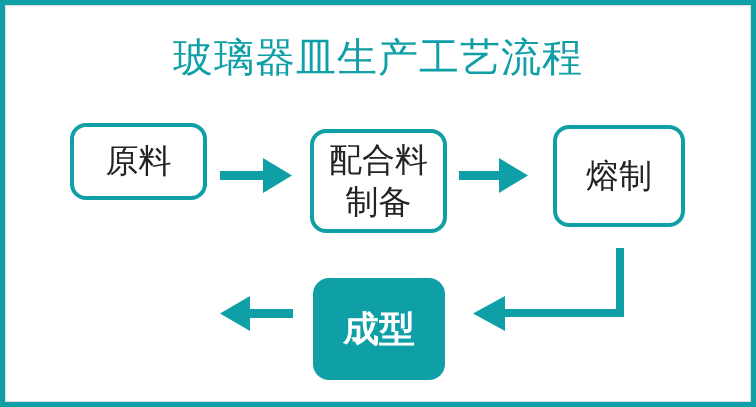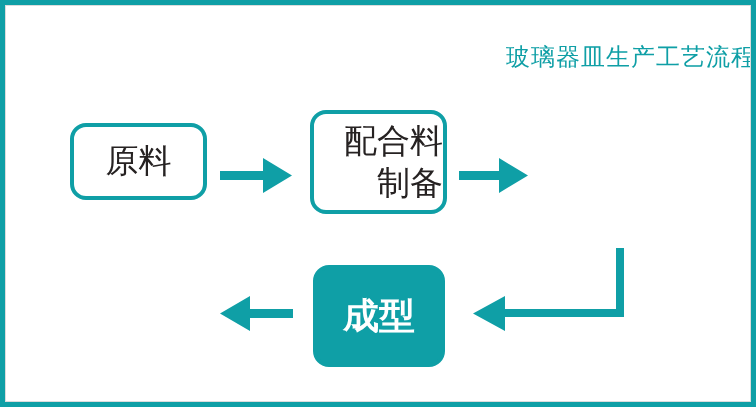--- a/index.html
+++ b/index.html
@@ -22,22 +22,22 @@
     box-shadow: inset 0 0 0 1px #dcdcdc;
     pointer-events: none;
     z-index: 5;
   }
   .title {
     position: absolute;
     left: 0;
     right: 0;
     top: 36px;
     margin: 0;
-    text-align: right;
-    font-size: 24px;
+    text-align: center;
+    font-size: 40px;
     line-height: 42px;
     font-weight: 400;
     letter-spacing: 1px;
     color: var(--teal, #0f9fa6);
     z-index: 2;
   }
   .node {
     position: absolute;
     box-sizing: border-box;
     border: 4px solid var(--teal, #0f9fa6);
@@ -53,23 +53,23 @@
     text-align: center;
     z-index: 2;
   }
   .node.filled {
     background: var(--teal, #0f9fa6);
     color: #ffffff;
     font-weight: 700;
     font-size: 36px;
   }
   #node-pretreatment { left: 70px;  top: 123px; width: 137px; height: 77px; }
-  #node-batch        { left: 310px; top: 110px; width: 137px; height: 104px; align-items: flex-end; }
+  #node-batch        { left: 310px; top: 129px; width: 137px; height: 104px; }
   #node-melting      { left: 553px; top: 125px; width: 132px; height: 102px; }
-  #node-forming      { left: 313px; top: 265px; width: 132px; height: 102px; }
+  #node-forming      { left: 313px; top: 278px; width: 132px; height: 102px; }
   #node-heat         { left: 72px;  top: 263px; width: 131px; height: 105px; }
   .arrow-layer {
     position: absolute;
     inset: 0;
     width: 756px;
     height: 407px;
     pointer-events: none;
     z-index: 1;
   }
   .arrow-layer path { fill: var(--teal, #0f9fa6); }
@@ -85,20 +85,23 @@
 
   <div class="node" id="node-pretreatment">
     <span>原料</span>
   </div>
 
   <div class="node" id="node-batch">
     <span>配合料</span>
     <span>制备</span>
   </div>
 
+  <div class="node" id="node-melting">
+    <span>熔制</span>
+  </div>
 
   <div class="node filled" id="node-forming">
     <span>成型</span>
   </div>
 
 
   <svg class="arrow-layer" viewBox="0 0 756 407" xmlns="http://www.w3.org/2000/svg">
     <path d="M220,171 H263 V158 L292,175.5 263,193 V180 H220 Z"></path>
     <path d="M459,171 H499 V158 L528,175.5 499,193 V180 H459 Z"></path>
     <path d="M616,248 H624 V317 H505 V331 L473,313.5 505,296 V309 H616 Z"></path>

